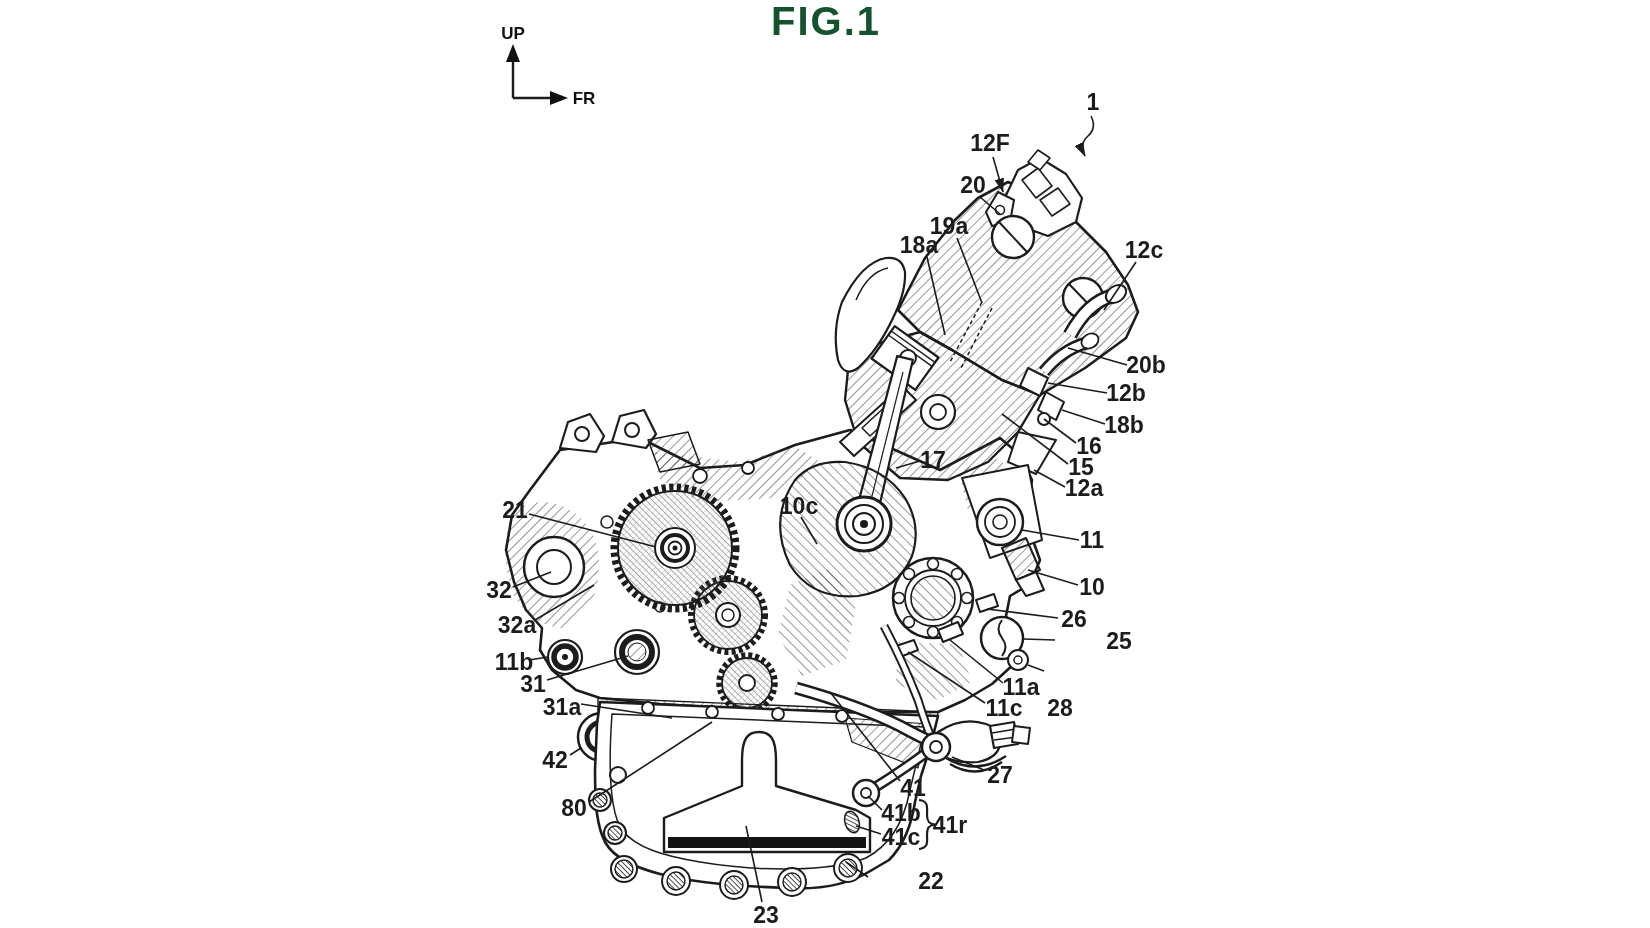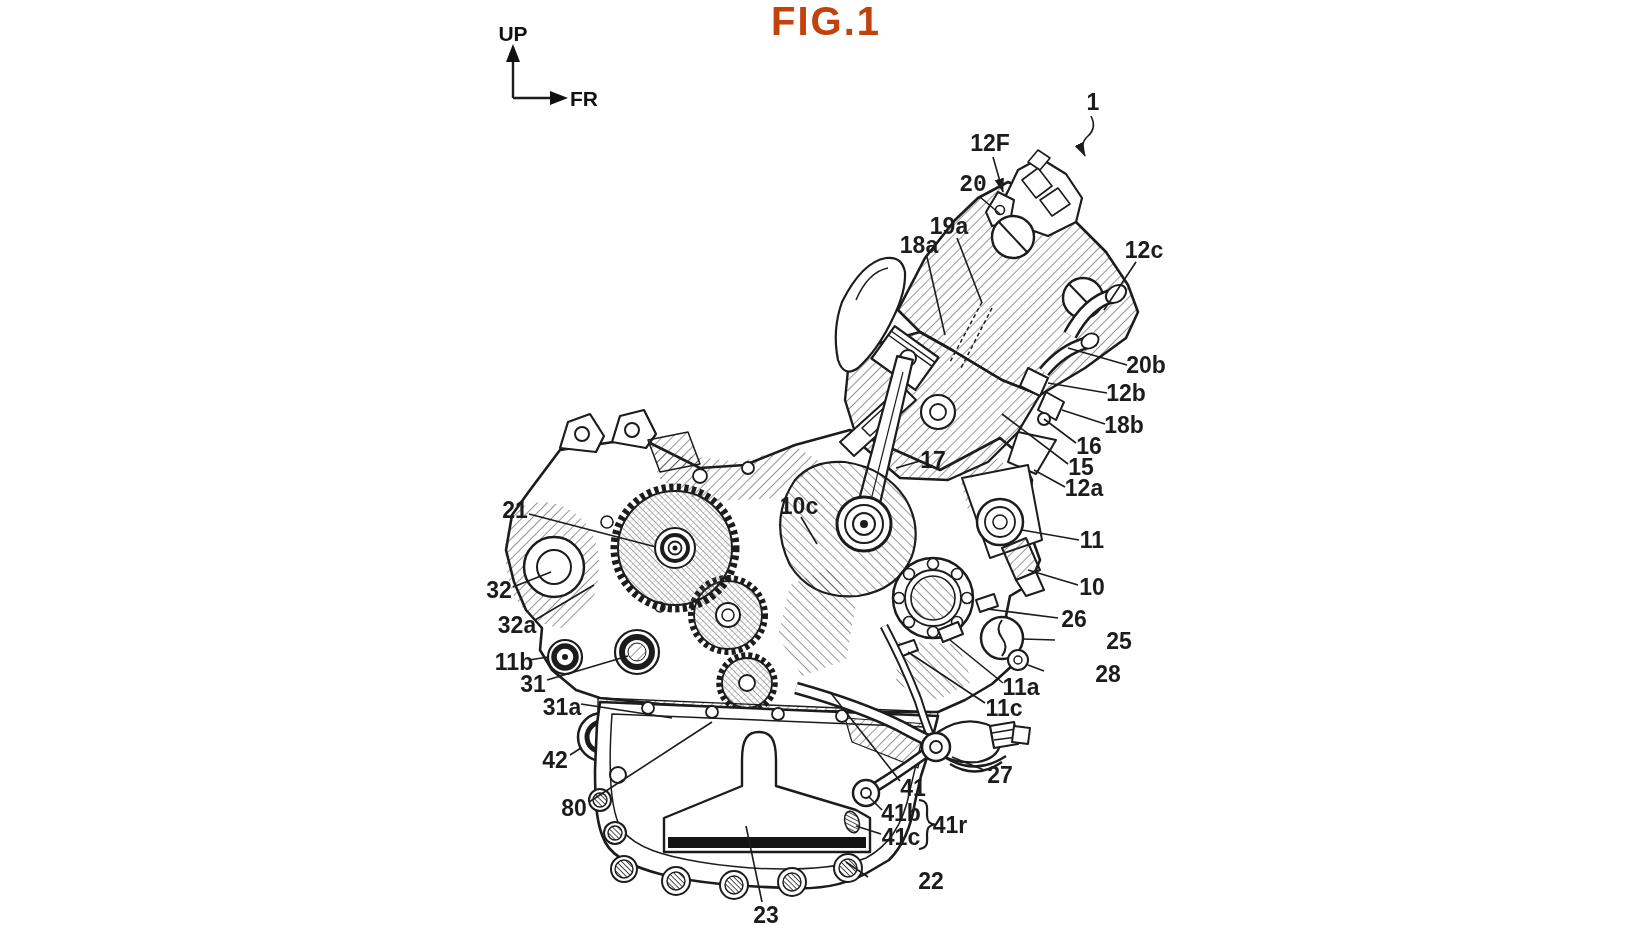--- a/index.html
+++ b/index.html
@@ -2,23 +2,23 @@
 <html><head>
 <meta charset="utf-8">
 <style>
   html,body{margin:0;padding:0;background:#fff;}
   #stage{position:relative;width:1650px;height:928px;background:#fff;overflow:hidden;
          font-family:"Liberation Sans", sans-serif;}
   #art{position:absolute;left:0;top:0;}
   .ref-label{position:absolute;transform:translate(-50%,-50%);font-weight:bold;
              font-size:23px;color:#1c1c1c;white-space:nowrap;letter-spacing:0;}
   #fig-title{position:absolute;transform:translate(-50%,-50%);font-weight:bold;
-             font-size:40px;color:#c2410c;letter-spacing:2px;}
+             font-size:40px;color:#14532d;letter-spacing:2px;}
   .axis-text{position:absolute;transform:translate(-50%,-50%);font-weight:bold;
-             font-size:21px;color:#111;}
+             font-size:17px;color:#111;}
   .leader{stroke:#1c1c1c;stroke-width:1.6;fill:none;}
   .ln{stroke:#1c1c1c;fill:none;}
   .w{fill:#ffffff;stroke:#1c1c1c;}
   .hh{fill:url(#ph);stroke:#1c1c1c;}
   .hb{fill:url(#pb);stroke:#1c1c1c;}
   .gg{fill:url(#pg);stroke:#1c1c1c;}
   .dd{fill:url(#pd);stroke:#1c1c1c;}
 </style>
 </head>
 <body>
@@ -317,35 +317,35 @@
         <path d="M 801 517 L 817 544" class="leader"></path>
       </g>
 </svg>
 
 <div id="fig-title" style="left:826px;top:21px;">FIG.1</div>
 <div class="axis-text" style="left:513px;top:34px;">UP</div>
 <div class="axis-text" style="left:584px;top:99px;">FR</div>
 <div id="label-layer">
       <span class="ref-label" style="left: 1093px; top: 102px;">1</span>
       <span class="ref-label" style="left: 990px; top: 143px;">12F</span>
-      <span class="ref-label" style="left: 973px; top: 185px; font-family: Liberation Mono, monospace;">20</span>
+      <span class="ref-label" style="left: 973px; top: 185px;">20</span>
       <span class="ref-label" style="left: 949px; top: 226px;">19a</span>
       <span class="ref-label" style="left: 919px; top: 245px;">18a</span>
       <span class="ref-label" style="left: 1144px; top: 250px;">12c</span>
       <span class="ref-label" style="left: 1146px; top: 365px;">20b</span>
       <span class="ref-label" style="left: 1126px; top: 393px;">12b</span>
       <span class="ref-label" style="left: 1124px; top: 425px; text-align: right;">18b</span>
       <span class="ref-label" style="left: 1089px; top: 446px;">16</span>
       <span class="ref-label" style="left: 1081px; top: 467px;">15</span>
       <span class="ref-label" style="left: 1084px; top: 488px;">12a</span>
       <span class="ref-label" style="left: 1092px; top: 540px;">11</span>
       <span class="ref-label" style="left: 1092px; top: 587px;">10</span>
       <span class="ref-label" style="left: 1074px; top: 619px;">26</span>
       <span class="ref-label" style="left: 1071px; top: 641px; margin-left: 48px;">25</span>
-      <span class="ref-label" style="left: 1060px; top: 674px; margin-left: 48px;">28</span>
+      <span class="ref-label" style="left: 1060px; top: 708px;">28</span>
       <span class="ref-label" style="left: 1021px; top: 687px;">11a</span>
       <span class="ref-label" style="left: 1004px; top: 708px;">11c</span>
       <span class="ref-label" style="left: 1000px; top: 775px;">27</span>
       <span class="ref-label" style="left: 913px; top: 788px;">41</span>
       <span class="ref-label" style="left: 901px; top: 813px;">41b</span>
       <span class="ref-label" style="left: 901px; top: 837px;">41c</span>
       <span class="ref-label" style="left: 950px; top: 825px;">41r</span>
       <span class="ref-label" style="left: 884px; top: 881px; margin-left: 47px;">22</span>
       <span class="ref-label" style="left: 766px; top: 915px;">23</span>
       <span class="ref-label" style="left: 574px; top: 808px;">80</span>

